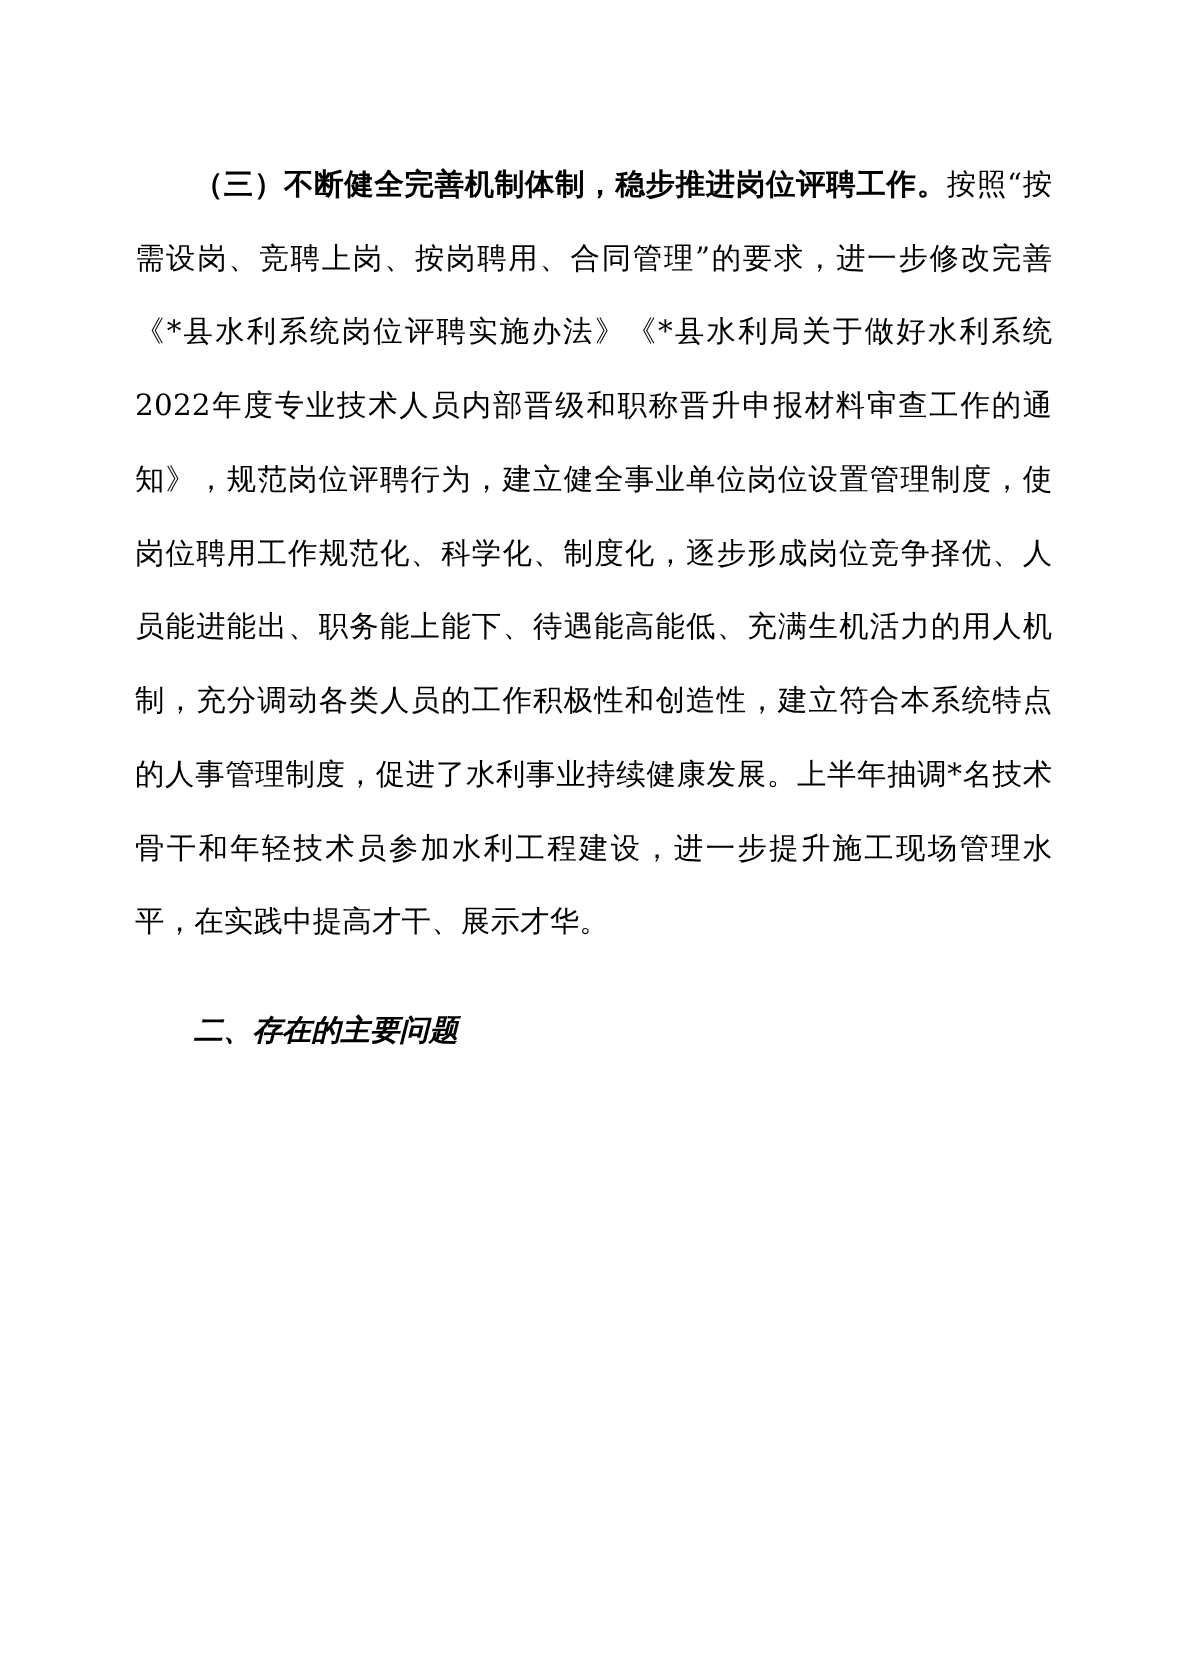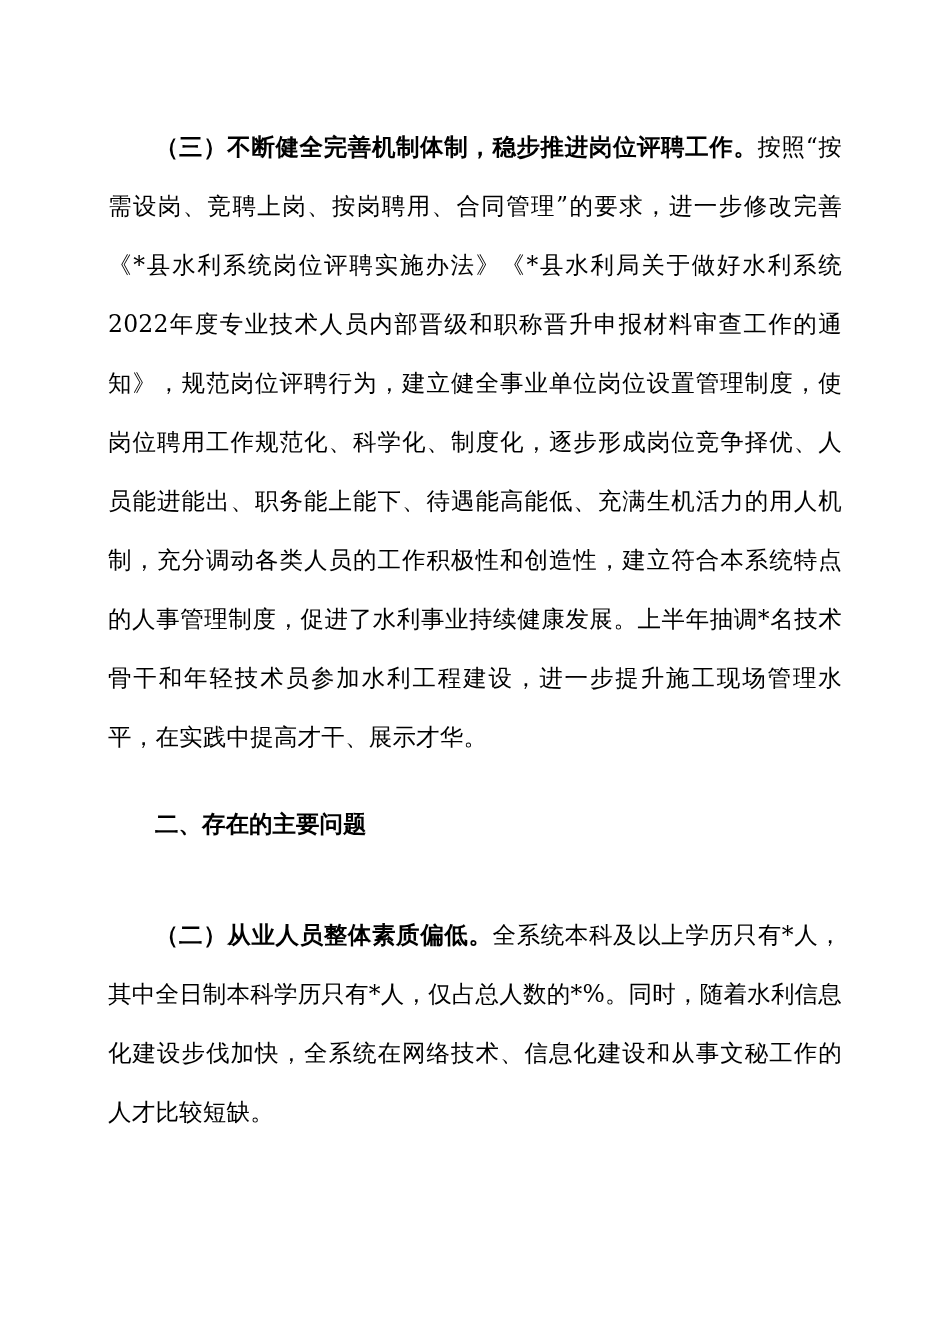--- a/index.html
+++ b/index.html
@@ -33,20 +33,21 @@
   }
   .para.indent {
     text-indent: 2em;
   }
   .heading {
     font-size: 23.5px;
     line-height: 59px;
     font-weight: bold;
     text-indent: 2em;
     margin: 0;
+    font-style: italic;
   }
   .bold-lead {
     font-weight: bold;
   }
   .gap-sm { height: 26px; }
   .gap-md { height: 28px; }
 </style>
 </head>
 <body>
 
@@ -56,17 +57,16 @@
 
   <div class="gap-md"></div>
 
   <p class="heading">二、存在的主要问题</p>
 
   <div class="gap-sm"></div>
 
 
   <div class="gap-sm"></div>
 
-  <p class="para indent"><span class="bold-lead">（二）从业人员整体素质偏低。</span><span>全系统本科及以上学历只有*人，其中全日制本科学历只有*人，仅占总人数的*%。同时，随着水利信息化建设步伐加快，全系统在网络技术、信息化建设和从事文秘工作的人才比较短缺。</span></p>
 
   <div class="gap-md"></div>
 
 </div>
 
 </body></html>

